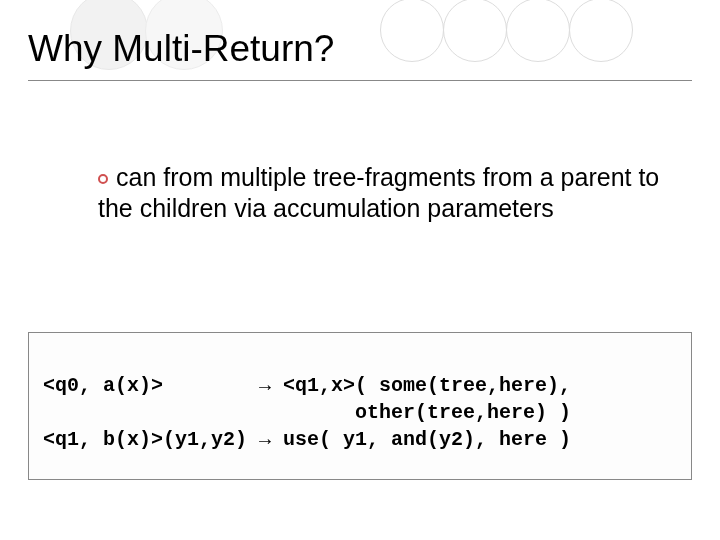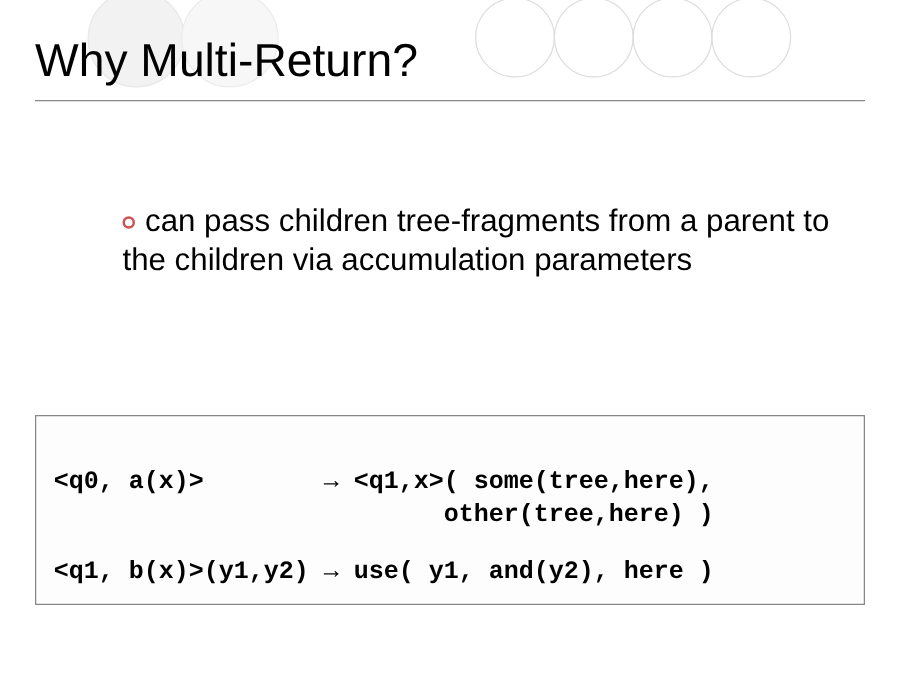--- a/index.html
+++ b/index.html
@@ -86,48 +86,48 @@
     box-sizing: border-box;
   }
   
   .codebox {
     position: absolute;
     left: 28px;
     right: 28px;
     top: 332px;
     border: 1px solid #888;
     background: #fdfdfd;
-    padding: 12px 14px 12px 14px;
+    padding: 12px 14px 26px 14px;
     font-family: "Courier New", Courier, monospace;
     font-size: 20px;
     font-weight: bold;
     line-height: 1.35;
     white-space: pre;
     color: #000;
   }
-  .codebox .row2 { margin-top: 18px; }
+  .codebox .row2 { }
 </style>
 </head>
 <body>
 
 <div class="slide">
 
   <div class="circ fill1 c1"></div>
   <div class="circ fill2 c2"></div>
   <div class="circ c3"></div>
   <div class="circ c4"></div>
   <div class="circ c5"></div>
   <div class="circ c6"></div>
 
   <div class="title">Why Multi-Return?</div>
   <div class="title-rule"></div>
 
 
   <div class="lvl2">
-    <span class="dot-l2"></span><span>can pass children tree-fragments </span><span>from a parent to the children</span><span> via accumulation parameters</span>
+    <span class="dot-l2"></span><span>can from multiple tree-fragments </span><span>from a parent to the children</span><span> via accumulation parameters</span>
   </div>
 
   <div class="codebox">
 <span>&lt;q0, a(x)&gt;        → &lt;q1,x&gt;( some(tree,here),</span>
 <span>                          other(tree,here) )</span>
 <div class="row2"><span>&lt;q1, b(x)&gt;(y1,y2) → use( y1, and(y2), here )</span></div></div>
 
 </div>
 
 </body></html>

